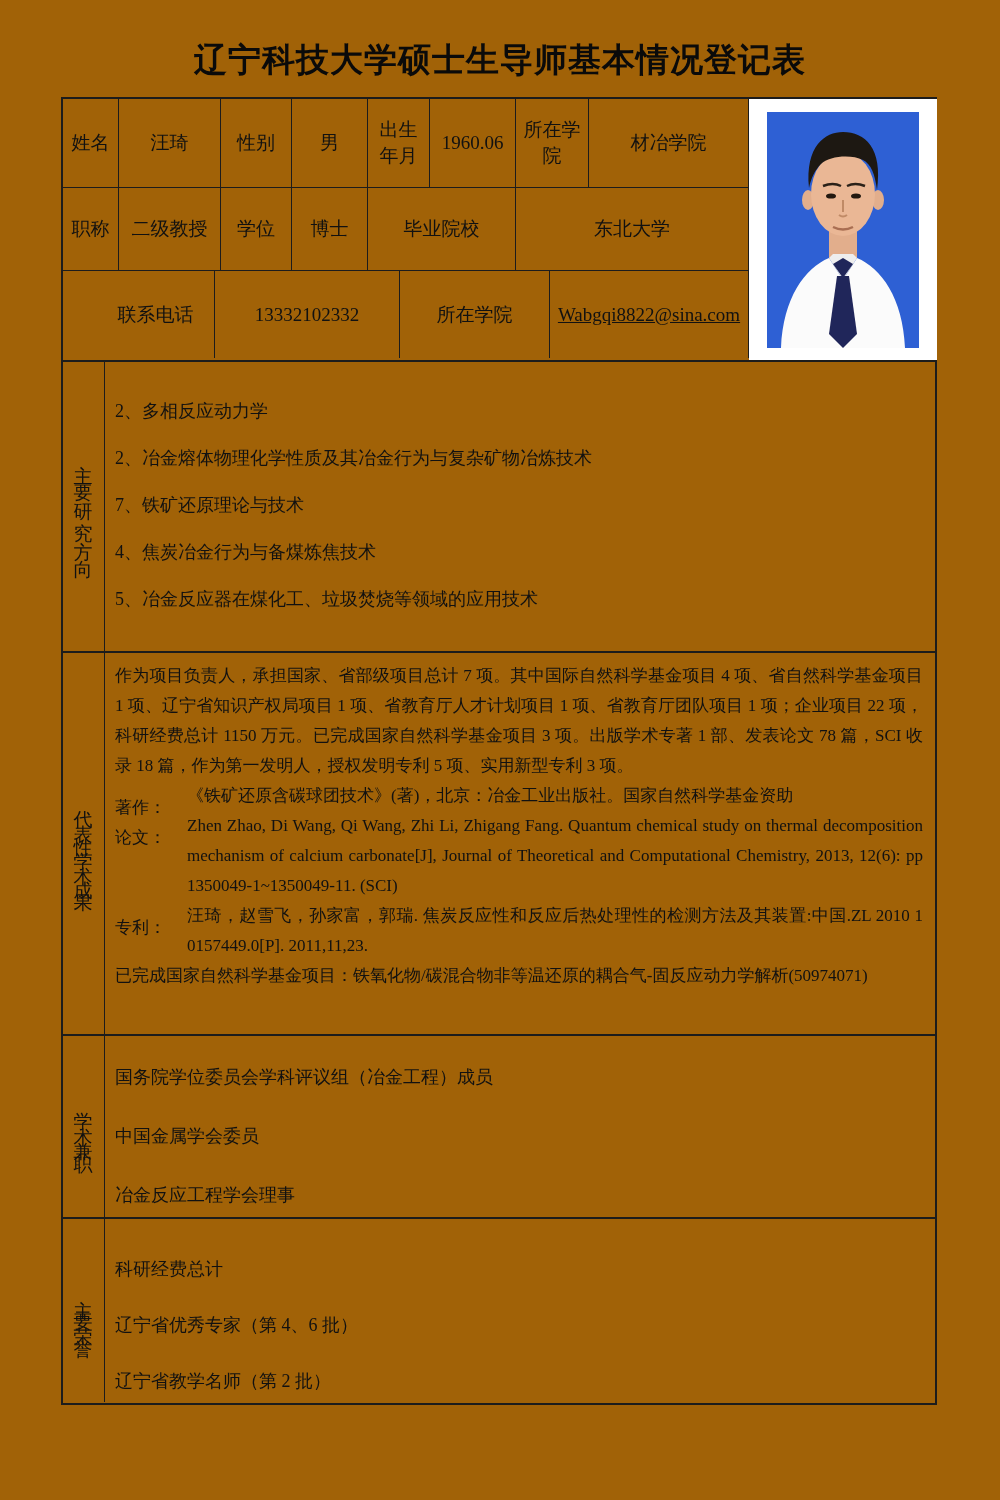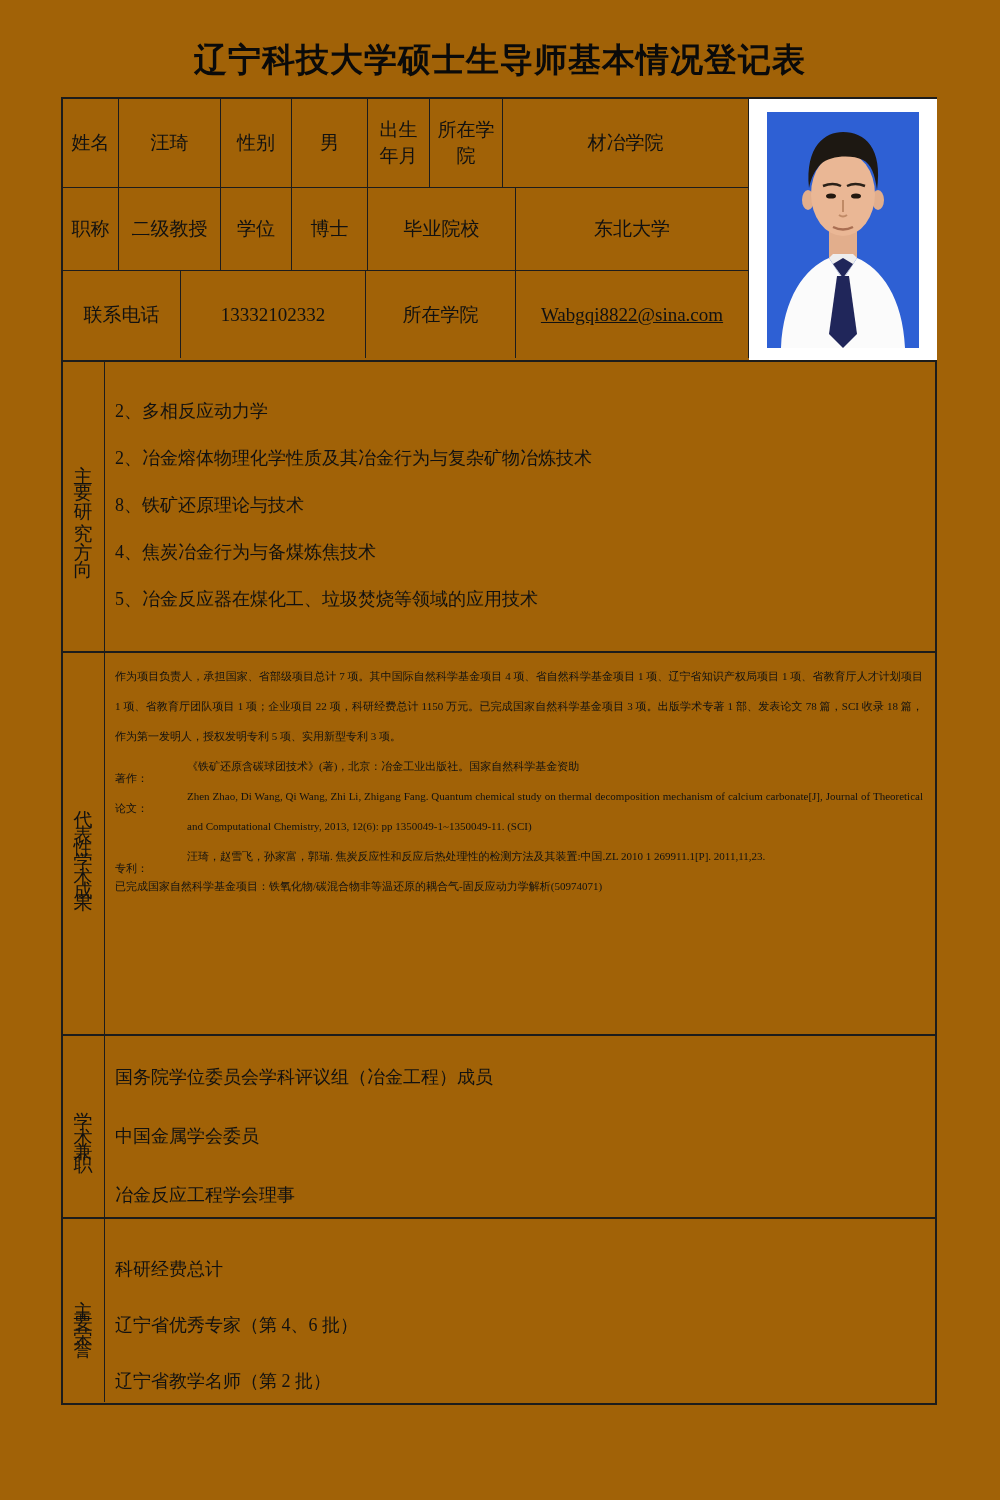--- a/index.html
+++ b/index.html
@@ -86,21 +86,21 @@
     box-sizing:border-box;
     padding:6px 12px 6px 10px;
     font-size:18px;
   }
   .sec-research{height:291px;}
   .sec-research .v-label span{letter-spacing:19px;}
   .sec-research .section-content{padding-top:26px;}
   .sec-research .line-item{line-height:47px;white-space:nowrap;}
   .sec-achieve{height:383px;}
   .sec-achieve .v-label span{letter-spacing:14px;}
-  .sec-achieve .section-content{padding-top:8px;font-size:11px;line-height:30px;}
+  .sec-achieve .section-content{padding-top:8px;font-size:17px;line-height:30px;}
   .sec-achieve p{margin:0;text-align:justify;}
   .hang{position:relative;padding-left:72px;}
   .hang .hang-label{position:absolute;left:0;top:12px;}
   .sec-positions{height:183px;}
   .sec-positions .v-label span{letter-spacing:15px;}
   .sec-positions .section-content{padding-top:12px;}
   .sec-positions .line-item{line-height:59px;white-space:nowrap;}
   .sec-honors{height:183px;}
   .sec-honors .v-label span{letter-spacing:13px;}
   .sec-honors .section-content{padding-top:22px;}
@@ -117,35 +117,36 @@
 
     <div class="top">
       <div class="top-left">
 
         <div class="row row-1">
           <div class="cell" style="width:56px;">姓名</div>
           <div class="cell" style="width:102px;">汪琦</div>
           <div class="cell" style="width:71px;">性别</div>
           <div class="cell" style="width:76px;">男</div>
           <div class="cell" style="width:62px;">出生年月</div>
+          <div class="cell" style="width:86px;">1960.06</div>
           <div class="cell" style="width:73px;">所在学院</div>
           <div class="cell" style="flex:1;">材冶学院</div>
         </div>
 
         <div class="row row-2">
           <div class="cell" style="width:56px;">职称</div>
           <div class="cell" style="width:102px;">二级教授</div>
           <div class="cell" style="width:71px;">学位</div>
           <div class="cell" style="width:76px;text-align:right;">博士</div>
           <div class="cell" style="width:148px;">毕业院校</div>
           <div class="cell" style="flex:1;">东北大学</div>
         </div>
 
         <div class="row row-3">
-          <div class="cell" style="width:118px;">联系电话</div>
+          <div class="cell" style="width:118px;margin-left:34px;">联系电话</div>
           <div class="cell" style="width:185px;">13332102332</div>
           <div class="cell" style="width:150px;">所在学院</div>
           <div class="cell" style="flex:1;">
             <span class="email-value">Wabgqi8822@sina.com</span>
           </div>
         </div>
 
       </div>
 
       <div class="photo-cell">
@@ -180,21 +181,21 @@
     </div>
 
     <div class="section sec-research">
       <div class="v-label">
         <span>主要研究方向</span>
       </div>
       <div class="section-content">
 
       <div class="line-item">2、多相反应动力学</div>
           <div class="line-item">2、冶金熔体物理化学性质及其冶金行为与复杂矿物冶炼技术</div>
-          <div class="line-item">8、铁矿还原理论与技术</div>
+          <div class="line-item">7、铁矿还原理论与技术</div>
           <div class="line-item">4、焦炭冶金行为与备煤炼焦技术</div>
           <div class="line-item">5、冶金反应器在煤化工、垃圾焚烧等领域的应用技术</div>
         </div>
     </div>
 
     <div class="section sec-achieve">
       <div class="v-label">
         <span>代表性学术成果</span>
       </div>
       <div class="section-content">
@@ -202,21 +203,21 @@
         <p class="hang">
           <span class="hang-label">著作：</span>
           <span>《铁矿还原含碳球团技术》(著)，北京：冶金工业出版社。国家自然科学基金资助</span>
         </p>
         <p class="hang">
           <span class="hang-label">论文：</span>
           <span>Zhen Zhao, Di Wang, Qi Wang, Zhi Li, Zhigang Fang. Quantum chemical study on thermal decomposition mechanism of calcium carbonate[J], Journal of Theoretical and Computational Chemistry, 2013, 12(6): pp 1350049-1~1350049-11. (SCI)</span>
         </p>
         <p class="hang">
           <span class="hang-label">专利：</span>
-          <span>汪琦，赵雪飞，孙家富，郭瑞. 焦炭反应性和反应后热处理性的检测方法及其装置:中国.ZL 2010 1 269911.1[P]. 2011,11,23.</span>
+          <span>汪琦，赵雪飞，孙家富，郭瑞. 焦炭反应性和反应后热处理性的检测方法及其装置:中国.ZL 2010 1 0157449.0[P]. 2011,11,23.</span>
         </p>
         <p>已完成国家自然科学基金项目：铁氧化物/碳混合物非等温还原的耦合气-固反应动力学解析(50974071)</p>
       </div>
     </div>
 
     <div class="section sec-positions">
       <div class="v-label">
         <span>学术兼职</span>
       </div>
       <div class="section-content">

